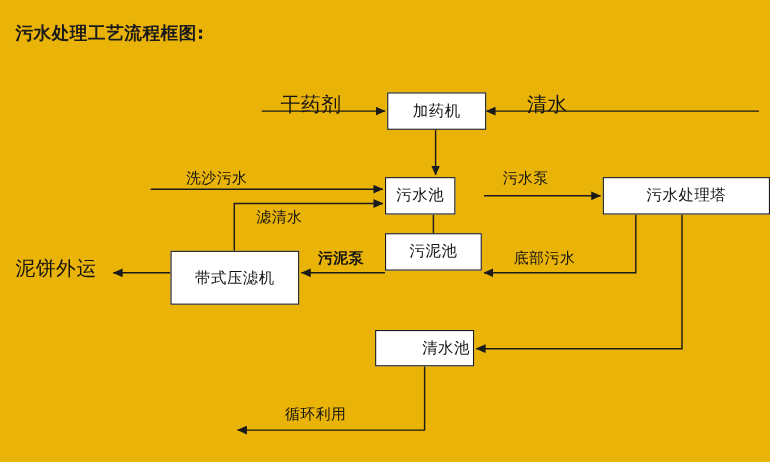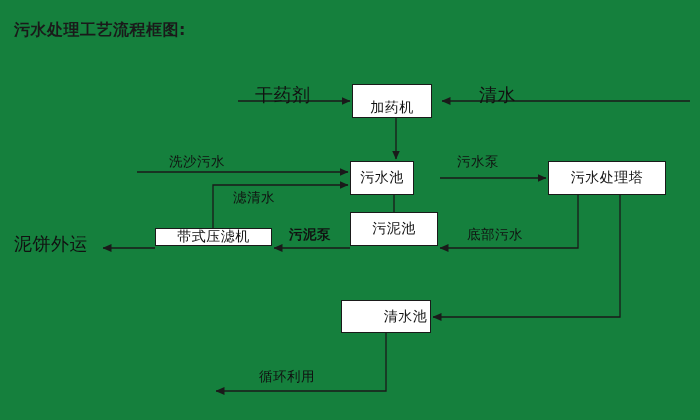--- a/index.html
+++ b/index.html
@@ -4,21 +4,21 @@
 <style>
   html, body {
     margin: 0;
     padding: 0;
     background: #ffffff;
   }
   #page {
     position: relative;
     width: 700px;
     height: 420px;
-    background: #15803d;
+    background: #eab308;
     overflow: hidden;
     font-family: "DejaVu Sans", "Liberation Sans", sans-serif;
   }
   #title {
     position: absolute;
     left: 14px;
     top: 20px;
     font-size: 16px;
     font-weight: bold;
     color: #1a1a1a;
@@ -95,33 +95,33 @@
       <line x1="155" y1="248" x2="103" y2="248" marker-end="url(#arrowRight)"></line>
 
       <path d="M578,195 L578,248 L440,248" marker-end="url(#arrowRight)"></path>
 
       <path d="M620,195 L620,317 L433,317" marker-end="url(#arrowRight)"></path>
 
       <path d="M386,333 L386,391 L216,391" marker-end="url(#arrowRight)"></path>
     </g>
   </svg>
 
-  <div class="node-box" style="left:352px;top:84px;width:80px;height:34px;align-items:flex-end;">
+  <div class="node-box" style="left:352px;top:84px;width:90px;height:34px;">
     <span>加药机</span>
   </div>
 
   <div class="node-box" style="left:350px;top:161px;width:64px;height:34px;">
     <span>污水池</span>
   </div>
 
-  <div class="node-box" style="left:548px;top:161px;width:118px;height:34px;">
+  <div class="node-box" style="left:548px;top:161px;width:152px;height:34px;">
     <span>污水处理塔</span>
   </div>
 
-  <div class="node-box" style="left:155px;top:228px;width:117px;height:18px;">
+  <div class="node-box" style="left:155px;top:228px;width:117px;height:49px;">
     <span>带式压滤机</span>
   </div>
 
   <div class="node-box" style="left:350px;top:212px;width:88px;height:34px;justify-content:center;">
     <span>污泥池</span>
   </div>
 
   <div class="node-box" style="left:341px;top:300px;width:90px;height:33px;padding-left:39px;">
     <span>清水池</span>
   </div>

